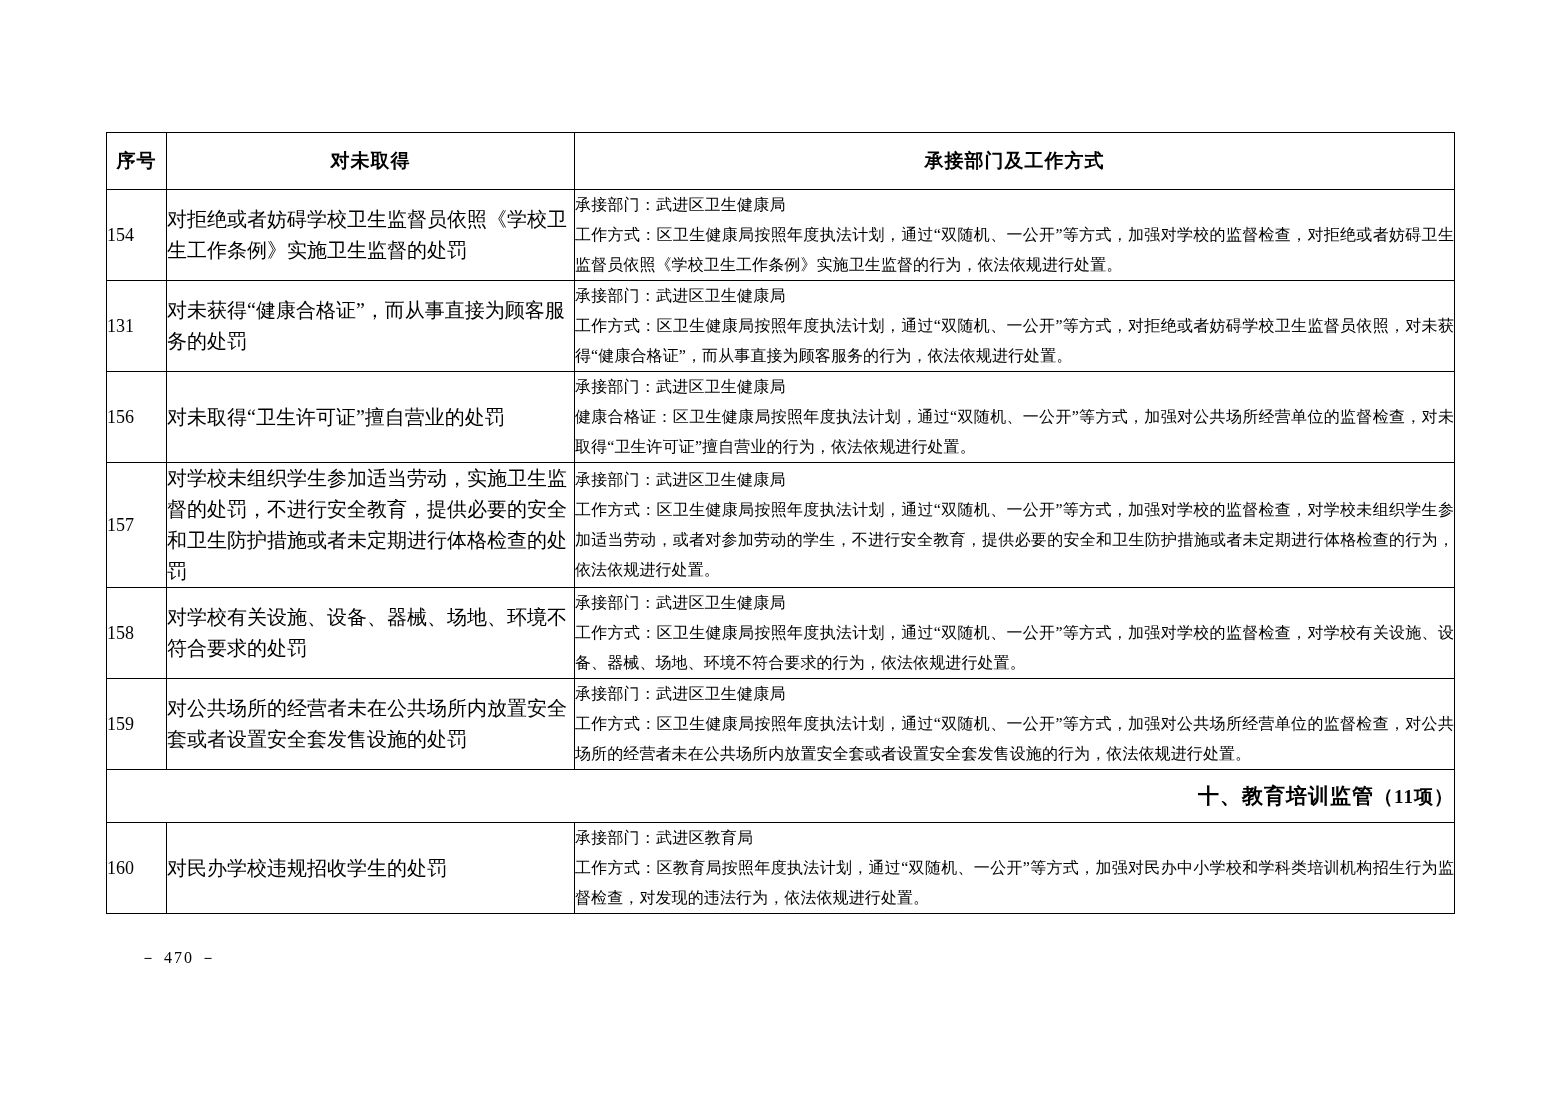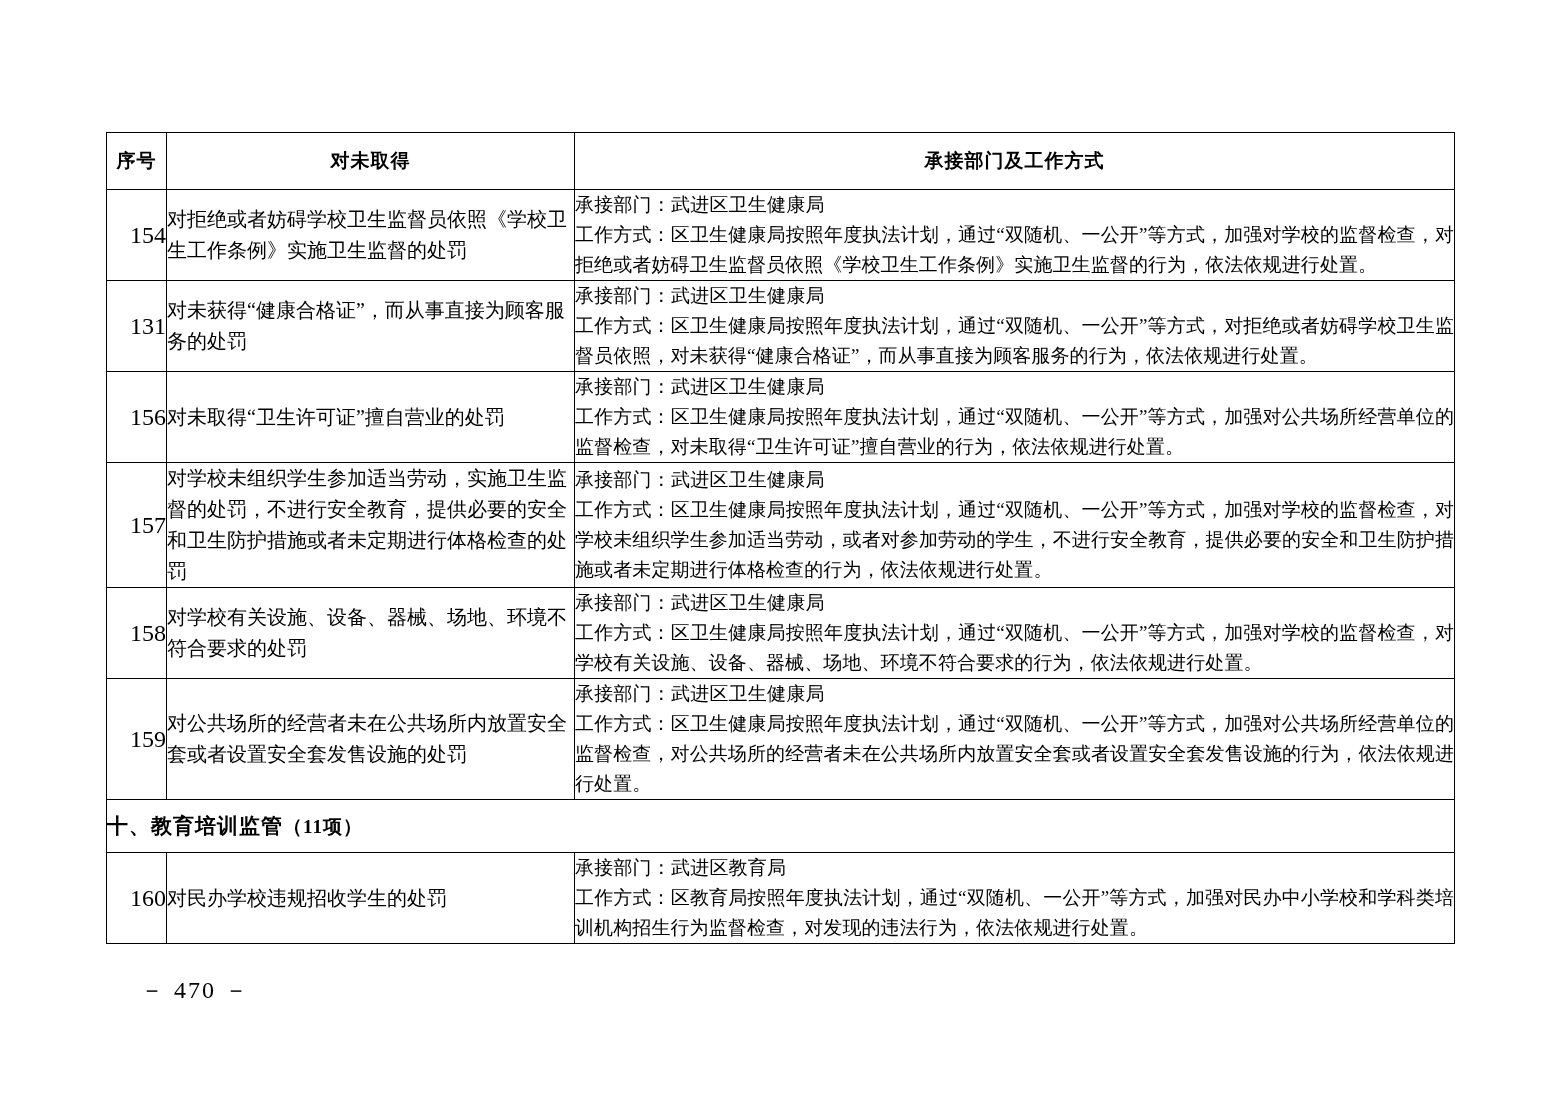--- a/index.html
+++ b/index.html
@@ -40,32 +40,32 @@
   col.c-dept { width: 880px; }
 
   thead th {
     text-align: center;
     font-weight: bold;
     font-size: 19px;
     height: 56px;
     letter-spacing: 1px;
   }
   .cell-no {
-    text-align: right;
-    font-size: 24px;
+    text-align: left;
+    font-size: 18px;
     vertical-align: middle;
   }
   .cell-name {
     font-size: 20px;
     line-height: 31px;
     padding: 10px 10px 10px 12px;
     vertical-align: middle;
   }
   .cell-dept {
-    font-size: 19px;
+    font-size: 16px;
     line-height: 30px;
     padding: 10px 12px 10px 12px;
     vertical-align: middle;
   }
   .cell-dept .line1 {
     display: block;
     letter-spacing: 0.2px;
   }
   .cell-dept .line2 {
     display: block;
@@ -75,30 +75,31 @@
   }
   .section-row td {
     padding: 12px 0 12px 6px;
     height: 52px;
   }
   .section-title {
     font-size: 21px;
     font-weight: bold;
     letter-spacing: 1px;
     padding-left: 6px;
+    text-align: right;
   }
   .section-title .count {
     font-weight: bold;
     font-size: 19px;
   }
   .page-number {
     position: absolute;
     left: 140px;
-    top: 974px;
-    font-size: 24px;
+    top: 948px;
+    font-size: 16px;
     letter-spacing: 2px;
     text-align: center;
   }
 </style>
 </head>
 <body>
 
 <div class="page">
 
   <table class="doc-table">
@@ -132,21 +133,21 @@
           <span class="line1">承接部门：武进区卫生健康局</span>
           <span class="line2">工作方式：区卫生健康局按照年度执法计划，通过“双随机、一公开”等方式，对拒绝或者妨碍学校卫生监督员依照，对未获得“健康合格证”，而从事直接为顾客服务的行为，依法依规进行处置。</span>
         </td>
       </tr>
 
       <tr>
         <td class="cell-no">156</td>
         <td class="cell-name">对未取得“卫生许可证”擅自营业的处罚</td>
         <td class="cell-dept">
           <span class="line1">承接部门：武进区卫生健康局</span>
-          <span class="line2">工作方式：区卫生健康局按照年度执法计划，通过“双随机、一公开”等方式，加强对公共场所经营单位的监督检查，对未取得“卫生许可证”擅自营业的行为，依法依规进行处置。</span>
+          <span class="line2">健康合格证：区卫生健康局按照年度执法计划，通过“双随机、一公开”等方式，加强对公共场所经营单位的监督检查，对未取得“卫生许可证”擅自营业的行为，依法依规进行处置。</span>
         </td>
       </tr>
 
       <tr>
         <td class="cell-no">157</td>
         <td class="cell-name">对学校未组织学生参加适当劳动，实施卫生监督的处罚，不进行安全教育，提供必要的安全和卫生防护措施或者未定期进行体格检查的处罚</td>
         <td class="cell-dept">
           <span class="line1">承接部门：武进区卫生健康局</span>
           <span class="line2">工作方式：区卫生健康局按照年度执法计划，通过“双随机、一公开”等方式，加强对学校的监督检查，对学校未组织学生参加适当劳动，或者对参加劳动的学生，不进行安全教育，提供必要的安全和卫生防护措施或者未定期进行体格检查的行为，依法依规进行处置。</span>
         </td>

